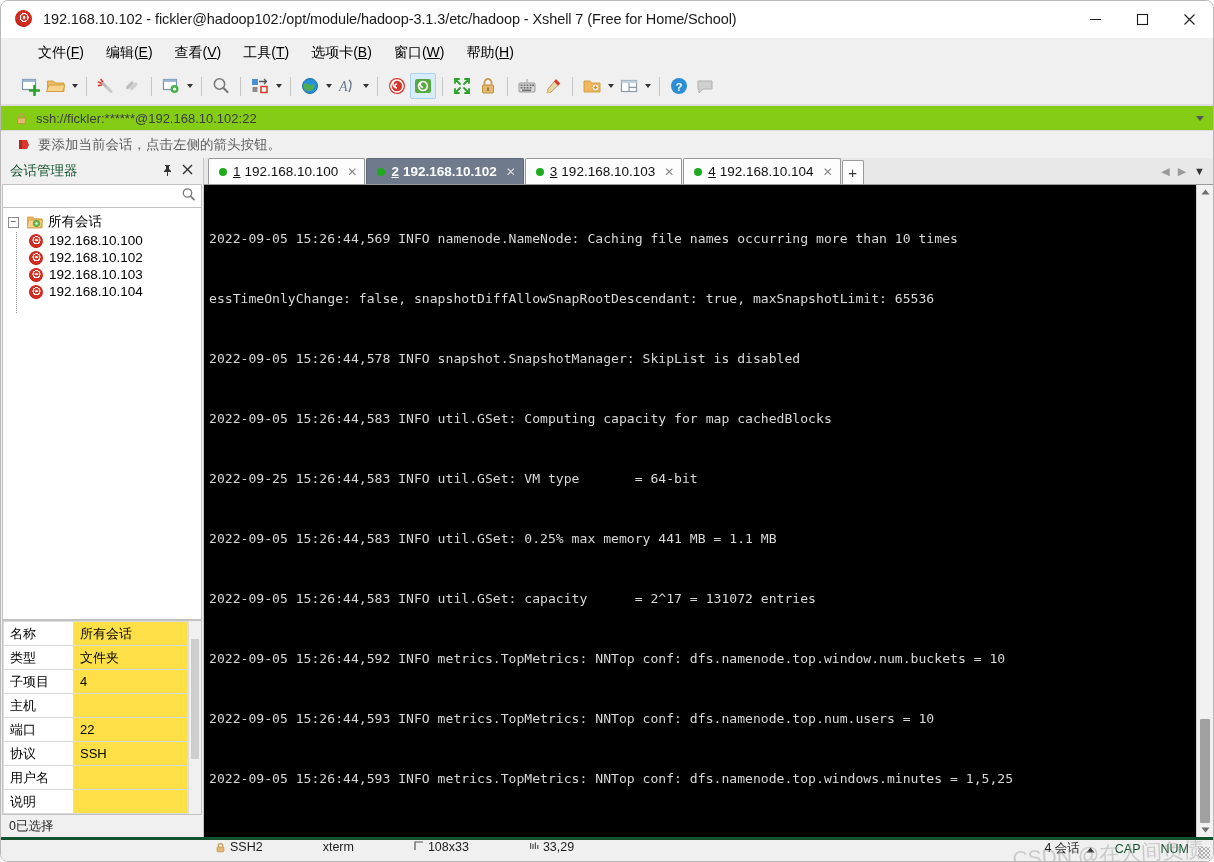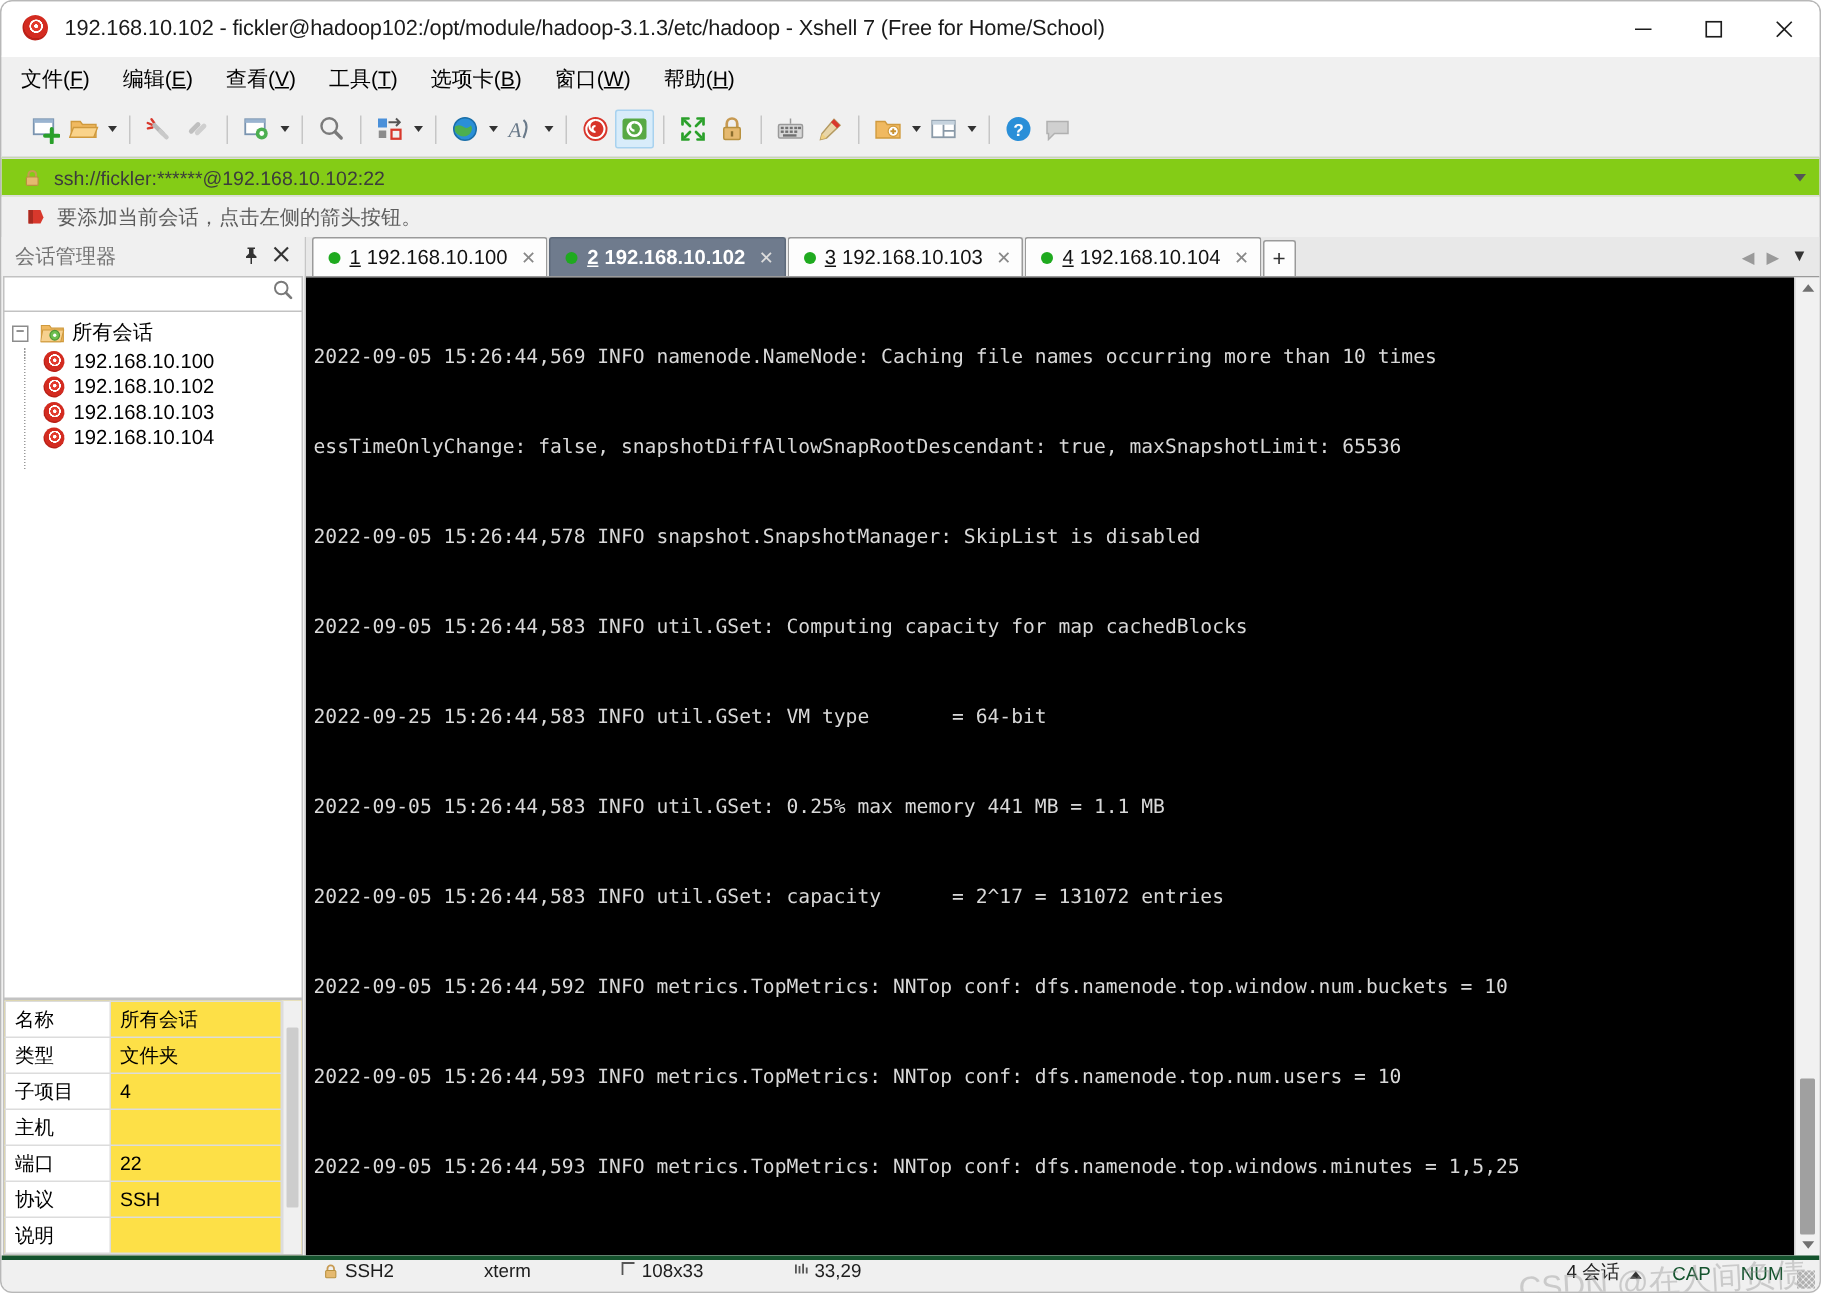--- a/index.html
+++ b/index.html
@@ -49,21 +49,21 @@
     width: 47px; height: 37px;
     display: flex; align-items: center; justify-content: center;
     font-size: 13px; color: #1c1c1c;
   }
 
   
   .menubar {
     height: 30px; flex: 0 0 30px;
     background: #f0f0f0;
     display: flex; align-items: center;
-    padding-left: 4px;
+    padding-left: 28px;
     font-size: 14px; color: #000;
   }
   .menu-item {
     padding: 3px 9px; margin-right: 4px;
     white-space: nowrap;
   }
   .menu-item u { text-decoration: underline; }
 
   
   .toolbar {
@@ -136,21 +136,21 @@
     width: 203px; flex: 0 0 203px;
     display: flex; flex-direction: column;
     background: #f0f0f0;
     border-right: 1px solid #c6c6c6;
     min-height: 0;
   }
   .sidebar-head {
     height: 26px; flex: 0 0 26px;
     display: flex; align-items: center;
     padding: 0 6px 0 9px;
-    font-size: 13.5px; color: #737373;
+    font-size: 13.5px; color: #14532d;
     background: #f0f0f0;
   }
   .sb-head-btns { margin-left: auto; display: flex; gap: 9px; padding-right: 4px; }
   .sb-ico { font-size: 12px; color: #333; line-height: 1; }
   .sidebar-search {
     height: 24px; flex: 0 0 24px;
     background: #fff; border: 1px solid #c2c2c2;
     margin: 0 1px; display: flex; align-items: center;
     padding: 0 5px;
   }
@@ -619,30 +619,35 @@
               </tr>
           <tr>
                 <td class="k">端口</td>
                 <td>22</td>
               </tr>
           <tr>
                 <td class="k">协议</td>
                 <td>SSH</td>
               </tr>
           <tr>
+                <td class="k">用户名</td>
+                <td></td>
+              </tr>
+          <tr>
                 <td class="k">说明</td>
                 <td></td>
               </tr>
         </tbody>
           </table>
         <div class="props-scroll">
             <div class="thumb"></div>
           </div>
       </div>
 
+      <div class="sidebar-status">0已选择</div>
     </div>
 
     <div class="main">
 
       <div class="tabstrip">
         <div class="tab">
           <span class="dot"></span>
           <span class="num">1</span>
           <span>192.168.10.100</span>
           <span class="x">✕</span>

